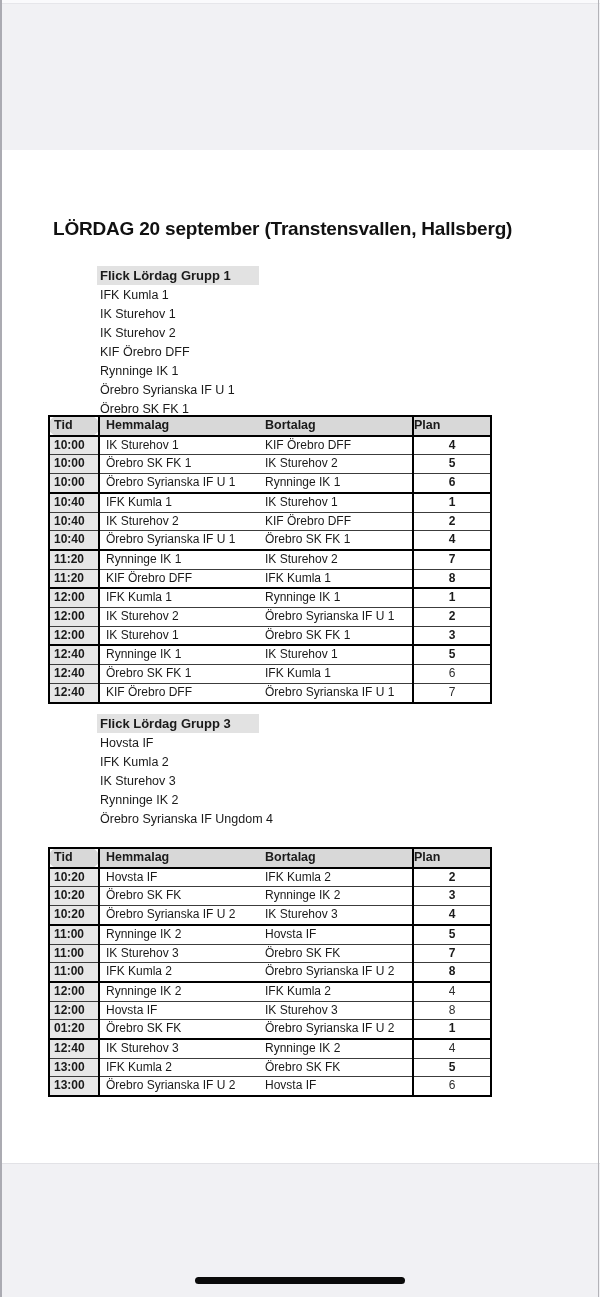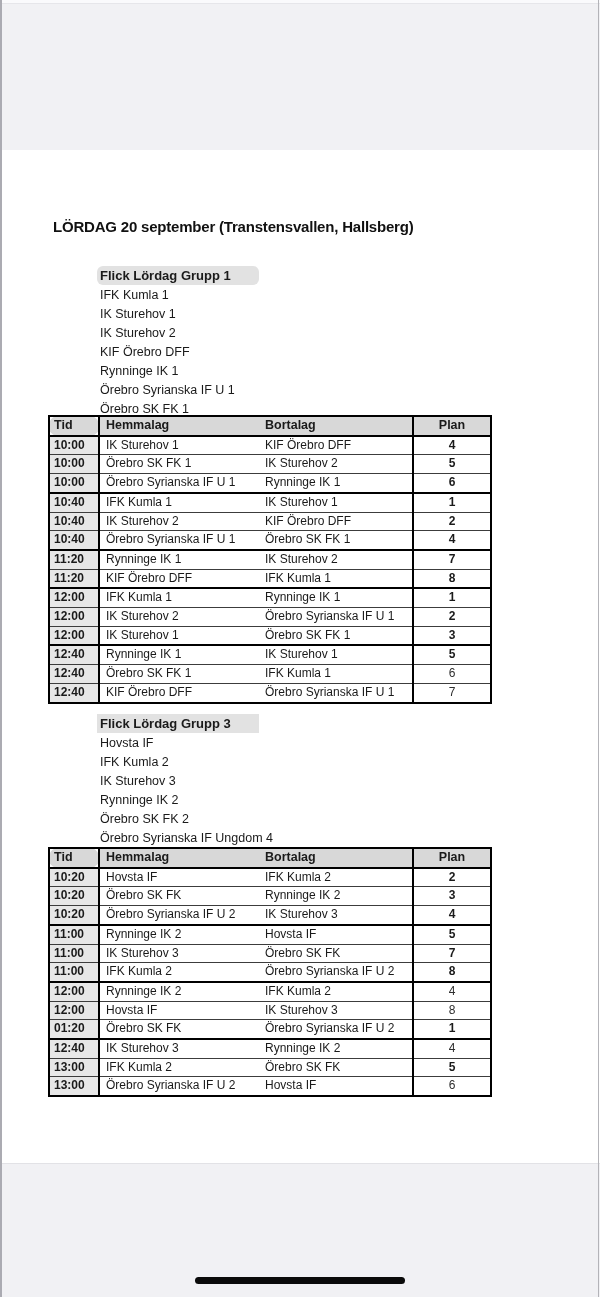--- a/index.html
+++ b/index.html
@@ -11,46 +11,46 @@
   .top-band{
     position:absolute;left:0;top:0;width:600px;height:150px;background:#f1f1f4;
     box-shadow:0 1px 3px rgba(0,0,0,0.22);
   }
   .top-band::before{content:"";position:absolute;left:0;top:0;width:100%;height:3px;background:#fafafc;}
   .top-band::after{content:"";position:absolute;left:0;top:3px;width:100%;height:1px;background:#e6e6ea;}
   
   .page{position:absolute;left:0;top:150px;width:600px;height:1013px;background:#ffffff;}
   .title{
     position:absolute;left:53px;top:68px;width:530px;margin:0;
-    font-size:15px;font-weight:bold;letter-spacing:-0.2px;color:#111;
+    font-size:19px;font-weight:bold;letter-spacing:-0.2px;color:#111;
   }
   .group-heading{
     position:absolute;left:97px;width:162px;height:19px;line-height:19px;
     background:#e2e2e2;font-size:13px;font-weight:bold;padding-left:3px;box-sizing:border-box;
   }
-  .g1-heading{top:116px;border-radius:6px;}
+  .g1-heading{top:116px;}
   .g2-heading{top:564px;}
   .team-list{position:absolute;left:100px;font-size:12.5px;line-height:19px;}
   .g1-teams{top:136px;}
   .g2-teams{top:584px;}
   .team-list div{height:19px;white-space:nowrap;}
   
   table.match-table{
     position:absolute;left:48px;width:442px;border-collapse:collapse;table-layout:fixed;
     font-size:12px;border:2px solid #000;
   }
   .t1{top:265px;}
   .t2{top:697px;}
   col.c-tid{width:50px;}col.c-home{width:160px;}col.c-away{width:154px;}col.c-plan{width:78px;}
   .match-table th{
     background:#d8d8d8;font-weight:bold;text-align:left;font-size:12.5px;
     height:17.7px;line-height:17.7px;padding:0 0 0 6px;border-bottom:2px solid #000;overflow:hidden;
   }
   .match-table th.tid{padding-left:4px;border-right:2px solid #000;border-radius:9px;}
-  .match-table th.plan{text-align:center;padding-left:0;border-left:2px solid #000;}
+  .match-table th.plan{text-align:left;padding-left:0;border-left:2px solid #000;}
   .match-table td{
     height:17.7px;line-height:17.7px;padding:0 0 0 6px;border-top:1px solid #3c3c3c;
     white-space:nowrap;overflow:hidden;
   }
   .match-table tr.block-start td{border-top:2px solid #000;}
   .match-table td.tid{
     background:#e7e7e7;font-weight:bold;padding-left:4px;border-right:2px solid #000;margin-left:9px;
   }
   .match-table td.plan{
     text-align:center;padding-left:0;font-weight:bold;border-left:2px solid #000;
@@ -195,21 +195,20 @@
         </tr>
       </tbody>
     </table>
 
     <div class="group-heading g2-heading">Flick Lördag Grupp 3</div>
     <div class="team-list g2-teams">
       <div>Hovsta IF</div>
       <div>IFK Kumla 2</div>
       <div>IK Sturehov 3</div>
       <div>Rynninge IK 2</div>
-      <div>Örebro SK FK 2</div>
       <div>Örebro Syrianska IF Ungdom 4</div>
     </div>
 
     <table class="match-table t2">
       <colgroup>
           <col class="c-tid">
           <col class="c-home">
           <col class="c-away">
           <col class="c-plan">
         </colgroup>

